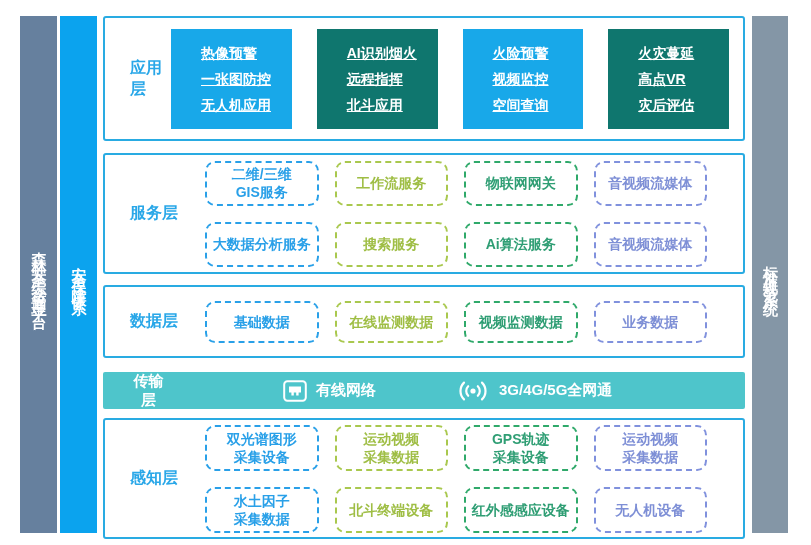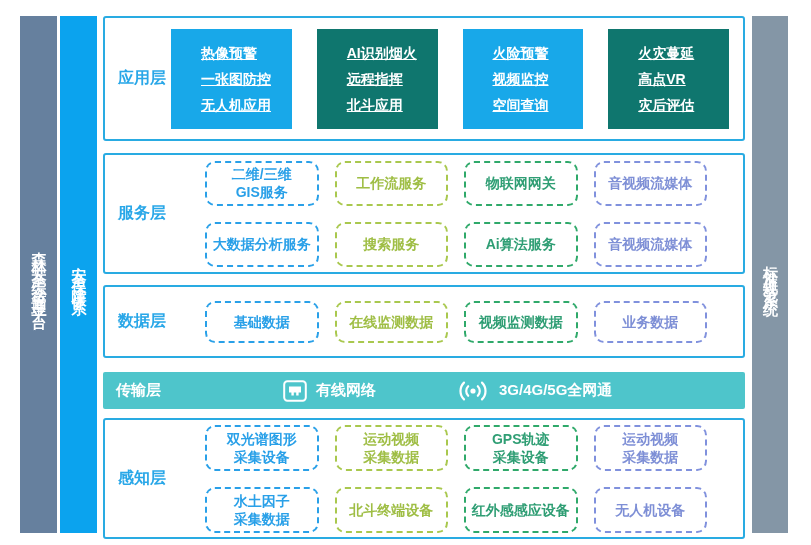--- a/index.html
+++ b/index.html
@@ -22,21 +22,21 @@
   .layer {
     box-sizing:border-box; border:2px solid #29ABE2; border-radius:3px;
     background:#fff; display:flex; align-items:center;
   }
   .layer-app { height:125px; }
   .layer-svc { height:121px; margin-top:12px; }
   .layer-data { height:73px;  margin-top:11px; }
   .layer-per { height:121px; margin-top:9px; }
   .layer-label {
     font-weight:bold; font-size:16px; color:#29A7E8;
-    box-sizing:border-box; padding-left:13px;
+    box-sizing:border-box; padding-left:25px;
   }
   .label-narrow { flex:0 0 66px; }
   .label-wide   { flex:0 0 100px; }
   
   .app-grid {
     flex:1; display:grid; grid-template-columns:repeat(4,1fr);
     column-gap:25px; padding-right:14px;
   }
   .app-box {
     height:100px; box-sizing:border-box; padding-left:30px;
@@ -57,21 +57,21 @@
     background:#fff;
   }
   .h45 { height:45px; } .h42 { height:42px; } .h46 { height:46px; }
   .col-blue   { border-color:#29A0E8; color:#29A0E8; }
   .col-lime   { border-color:#A9C84E; color:#9FBE45; }
   .col-green  { border-color:#2FA96A; color:#2F9E74; }
   .col-purple { border-color:#8091DD; color:#7E8FD6; }
   
   .transport {
     height:37px; margin-top:14px; background:#4EC5CB; border-radius:2px;
-    display:flex; align-items:center; color:#fff; font-weight:bold; font-size:15px;
+    display:flex; align-items:center; color:#fff; font-weight:bold; font-size:15px;text-align:center;
   }
   .transport .layer-label { color:#fff; font-size:15px; }
   .t-item { display:flex; align-items:center; gap:9px; }
   .t-item-wired    { margin-left:114px; }
   .t-item-wireless { margin-left:80px; }
   .t-icon { display:flex; align-items:center; }
 </style>
 </head>
 <body>
 

